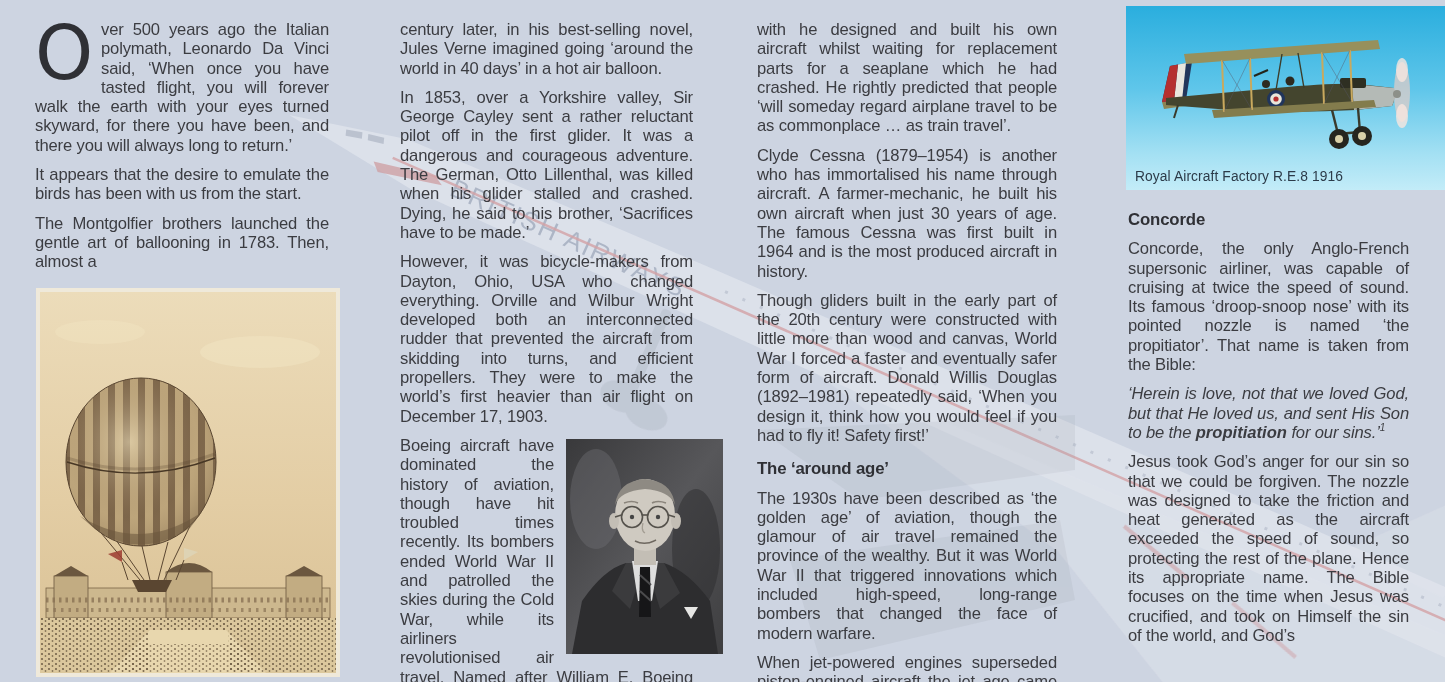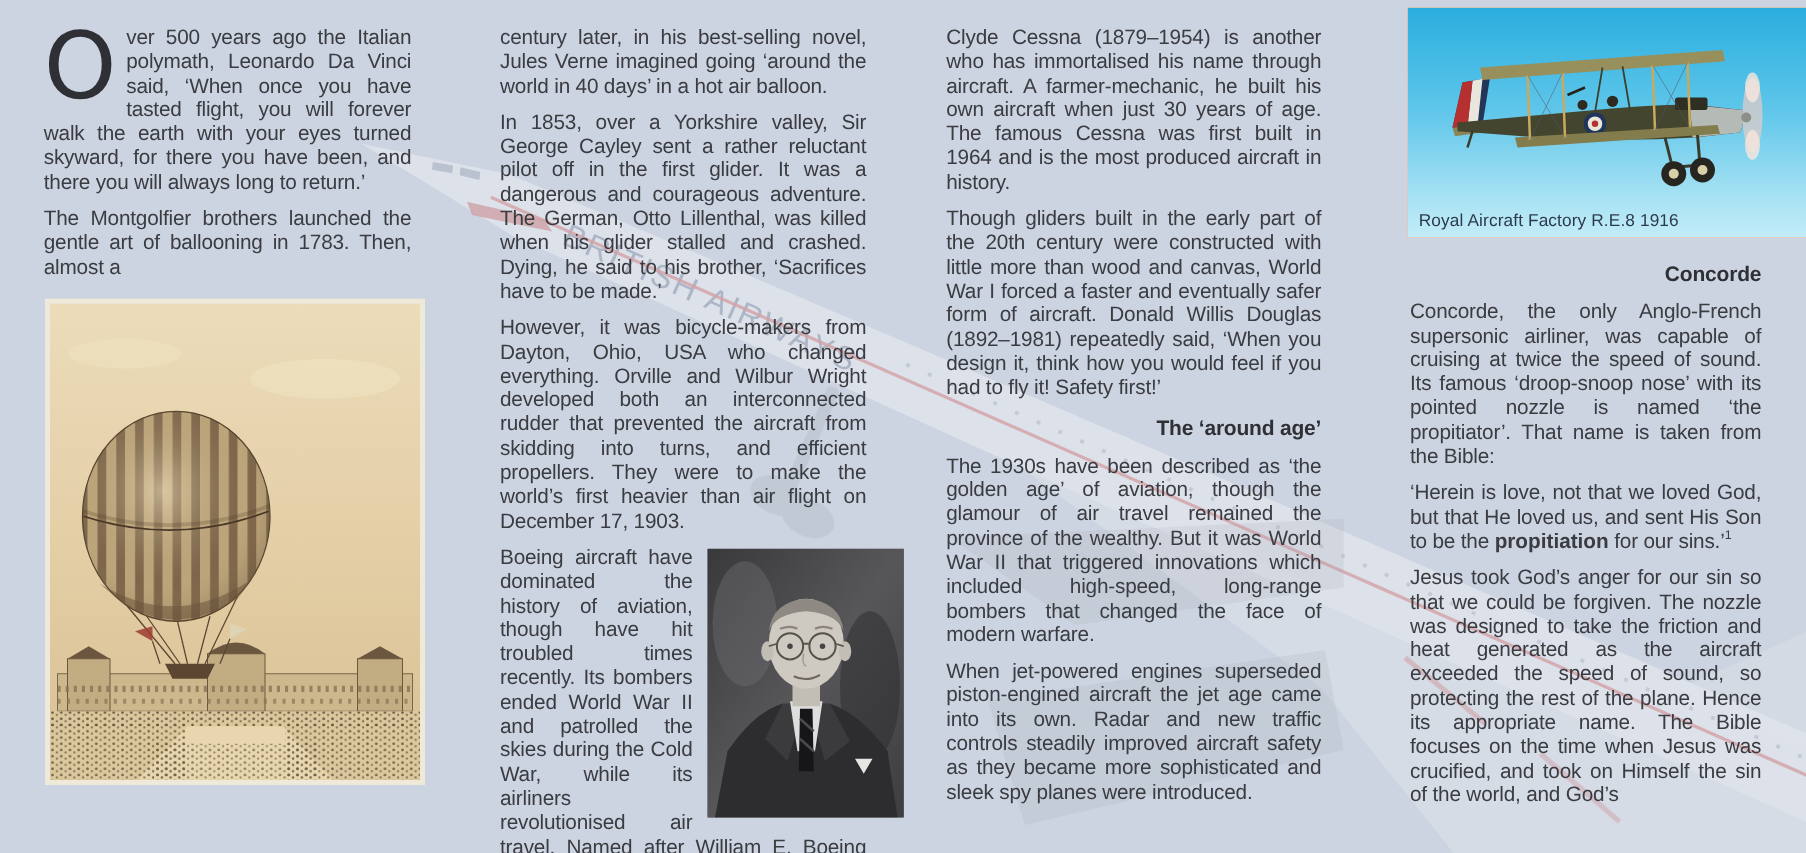--- a/index.html
+++ b/index.html
@@ -32,31 +32,31 @@
     border:4px solid #efe9da;box-shadow:0 0 0 1px #c4bca6 inset;
     background:#e7d8b6;
   }
   #boeing-figure{
     float:right;width:157px;height:215px;
     margin:3px -30px 2px 12px;
     background:#4a4a4c;
   }
   #biplane-figure{
     position:absolute;left:1126px;top:6px;width:319px;height:184px;z-index:2;
-    background:#fdba74;
+    background:#14b8a6;
     text-decoration:underline;
   }
   .biplane-caption{
     position:absolute;left:9px;bottom:6px;
     color:#2c3b49;font-size:13.8px;letter-spacing:0.1px;z-index:3;
   }
-  h3.subhead{font-size:16.8px;margin:14px 0 10px 0;text-align:right;color:#2f3035;}
+  h3.subhead{font-size:16.8px;margin:14px 0 10px 0;text-align:left;color:#2f3035;}
   #col4 h3.subhead{margin-top:0;}
   .quote{
-    margin:0 0 9px 18px;text-align:justify;
+    font-style:italic;margin:0 0 9px 18px;text-align:justify;
   }
   .quote b{letter-spacing:0;}
   .quote sup{font-size:10px;line-height:0;}
 </style>
 </head>
 <body>
 
 <svg id="watermark" width="1445" height="682" viewBox="0 0 1445 682">
   <g opacity="0.5">
     <g transform="translate(303,84) rotate(24)">
@@ -90,20 +90,21 @@
 
     <g opacity="0.16" fill="#6d7178">
       <polygon points="760,430 1075,415 1075,470 860,500"></polygon>
       <polygon points="790,560 1060,520 1075,600 820,660"></polygon>
     </g>
   </g>
 </svg>
 
 <div class="col" id="col1">
   <p><span class="dropcap">O</span><span>ver 500 years ago the Italian polymath, Leonardo Da Vinci said, ‘When once you have tasted flight, you will forever walk the earth with your eyes turned skyward, for there you have been, and there you will always long to return.’</span></p>
+  <p>It appears that the desire to emulate the birds has been with us from the start.</p>
   <p>The Montgolfier brothers launched the gentle art of ballooning in 1783. Then, almost a</p>
 
   <div class="figure">
     <svg id="balloon-figure" width="296" height="381" viewBox="0 0 296 381" preserveAspectRatio="none">
       <defs>
         <linearGradient id="sepiaSky" x1="0" y1="0" x2="0" y2="1">
           <stop offset="0" stop-color="#ecdcba"></stop>
           <stop offset="0.55" stop-color="#e3cda4"></stop>
           <stop offset="1" stop-color="#d8c094"></stop>
         </linearGradient>
@@ -214,20 +215,21 @@
       <path d="M86,64 Q92,61 100,64" fill="none" stroke="#8a847b" stroke-width="1.6"></path>
       <path d="M77,84 Q75,92 79,94" fill="none" stroke="#a39d93" stroke-width="1.3"></path>
       <path d="M69,102 Q79,107 90,101" fill="none" stroke="#6e6860" stroke-width="1.6"></path>
     </svg>
     
   </div>
   <p>Boeing aircraft have dominated the history of aviation, though have hit troubled times recently. Its bombers ended World War II and patrolled the skies during the Cold War, while its airliners revolutionised air travel. Named after William E. Boeing (1881–1956), to begin</p>
 </div>
 
 <div class="col" id="col3">
+  <p>with he designed and built his own aircraft whilst waiting for replacement parts for a seaplane which he had crashed. He rightly predicted that people ‘will someday regard airplane travel to be as commonplace … as train travel’.</p>
   <p>Clyde Cessna (1879–1954) is another who has immortalised his name through aircraft. A farmer-mechanic, he built his own aircraft when just 30 years of age. The famous Cessna was first built in 1964 and is the most produced aircraft in history.</p>
   <p>Though gliders built in the early part of the 20th century were constructed with little more than wood and canvas, World War I forced a faster and eventually safer form of aircraft. Donald Willis Douglas (1892–1981) repeatedly said, ‘When you design it, think how you would feel if you had to fly it! Safety first!’</p>
   <h3 class="subhead">The ‘around age’</h3>
   <p>The 1930s have been described as ‘the golden age’ of aviation, though the glamour of air travel remained the province of the wealthy. But it was World War II that triggered innovations which included high-speed, long-range bombers that changed the face of modern warfare.</p>
   <p>When jet-powered engines superseded piston-engined aircraft the jet age came into its own. Radar and new traffic controls steadily improved aircraft safety as they became more sophisticated and sleek spy planes were introduced.</p>
 </div>
 
 <div class="figure" id="biplane-figure">
   <svg width="319" height="184" viewBox="0 0 319 184" preserveAspectRatio="none">
     <defs>

